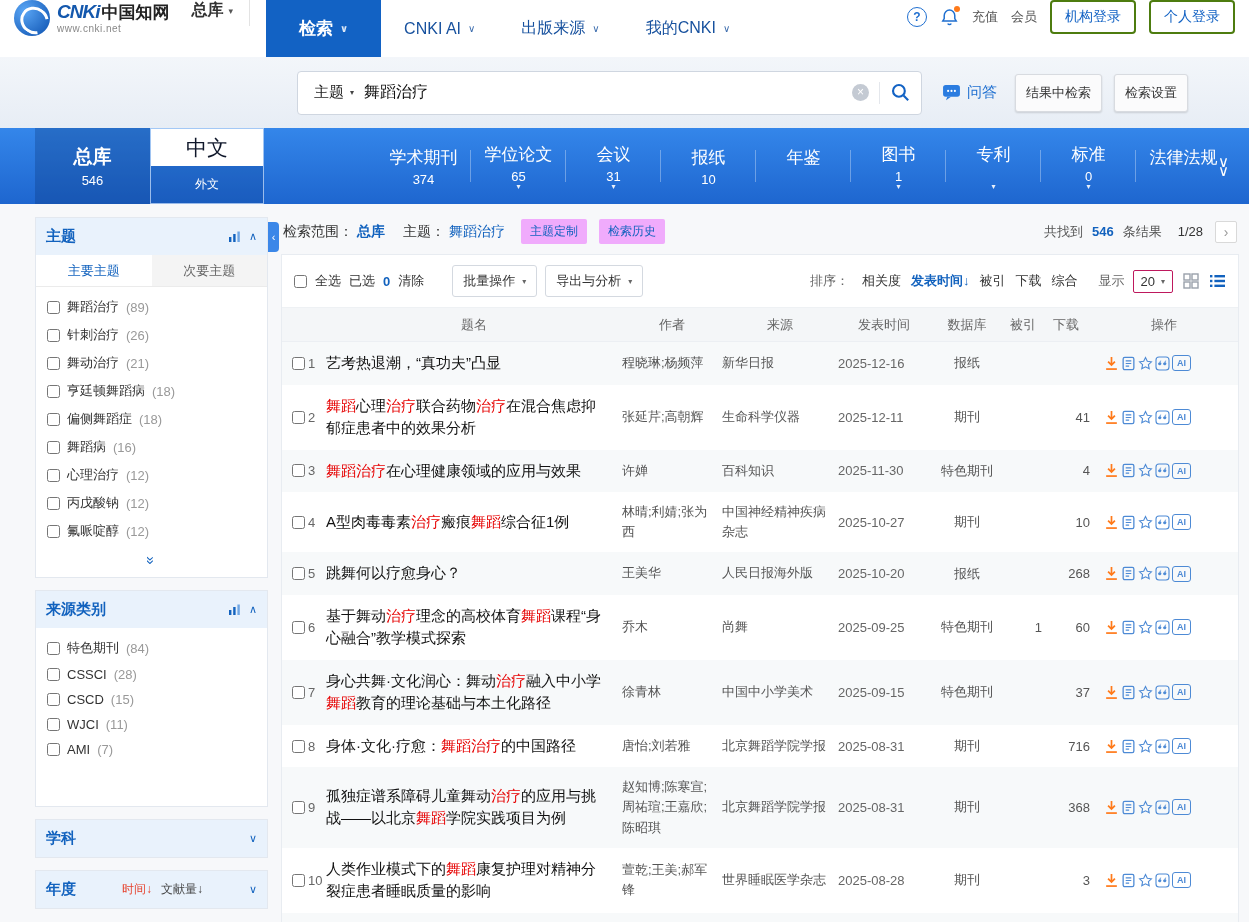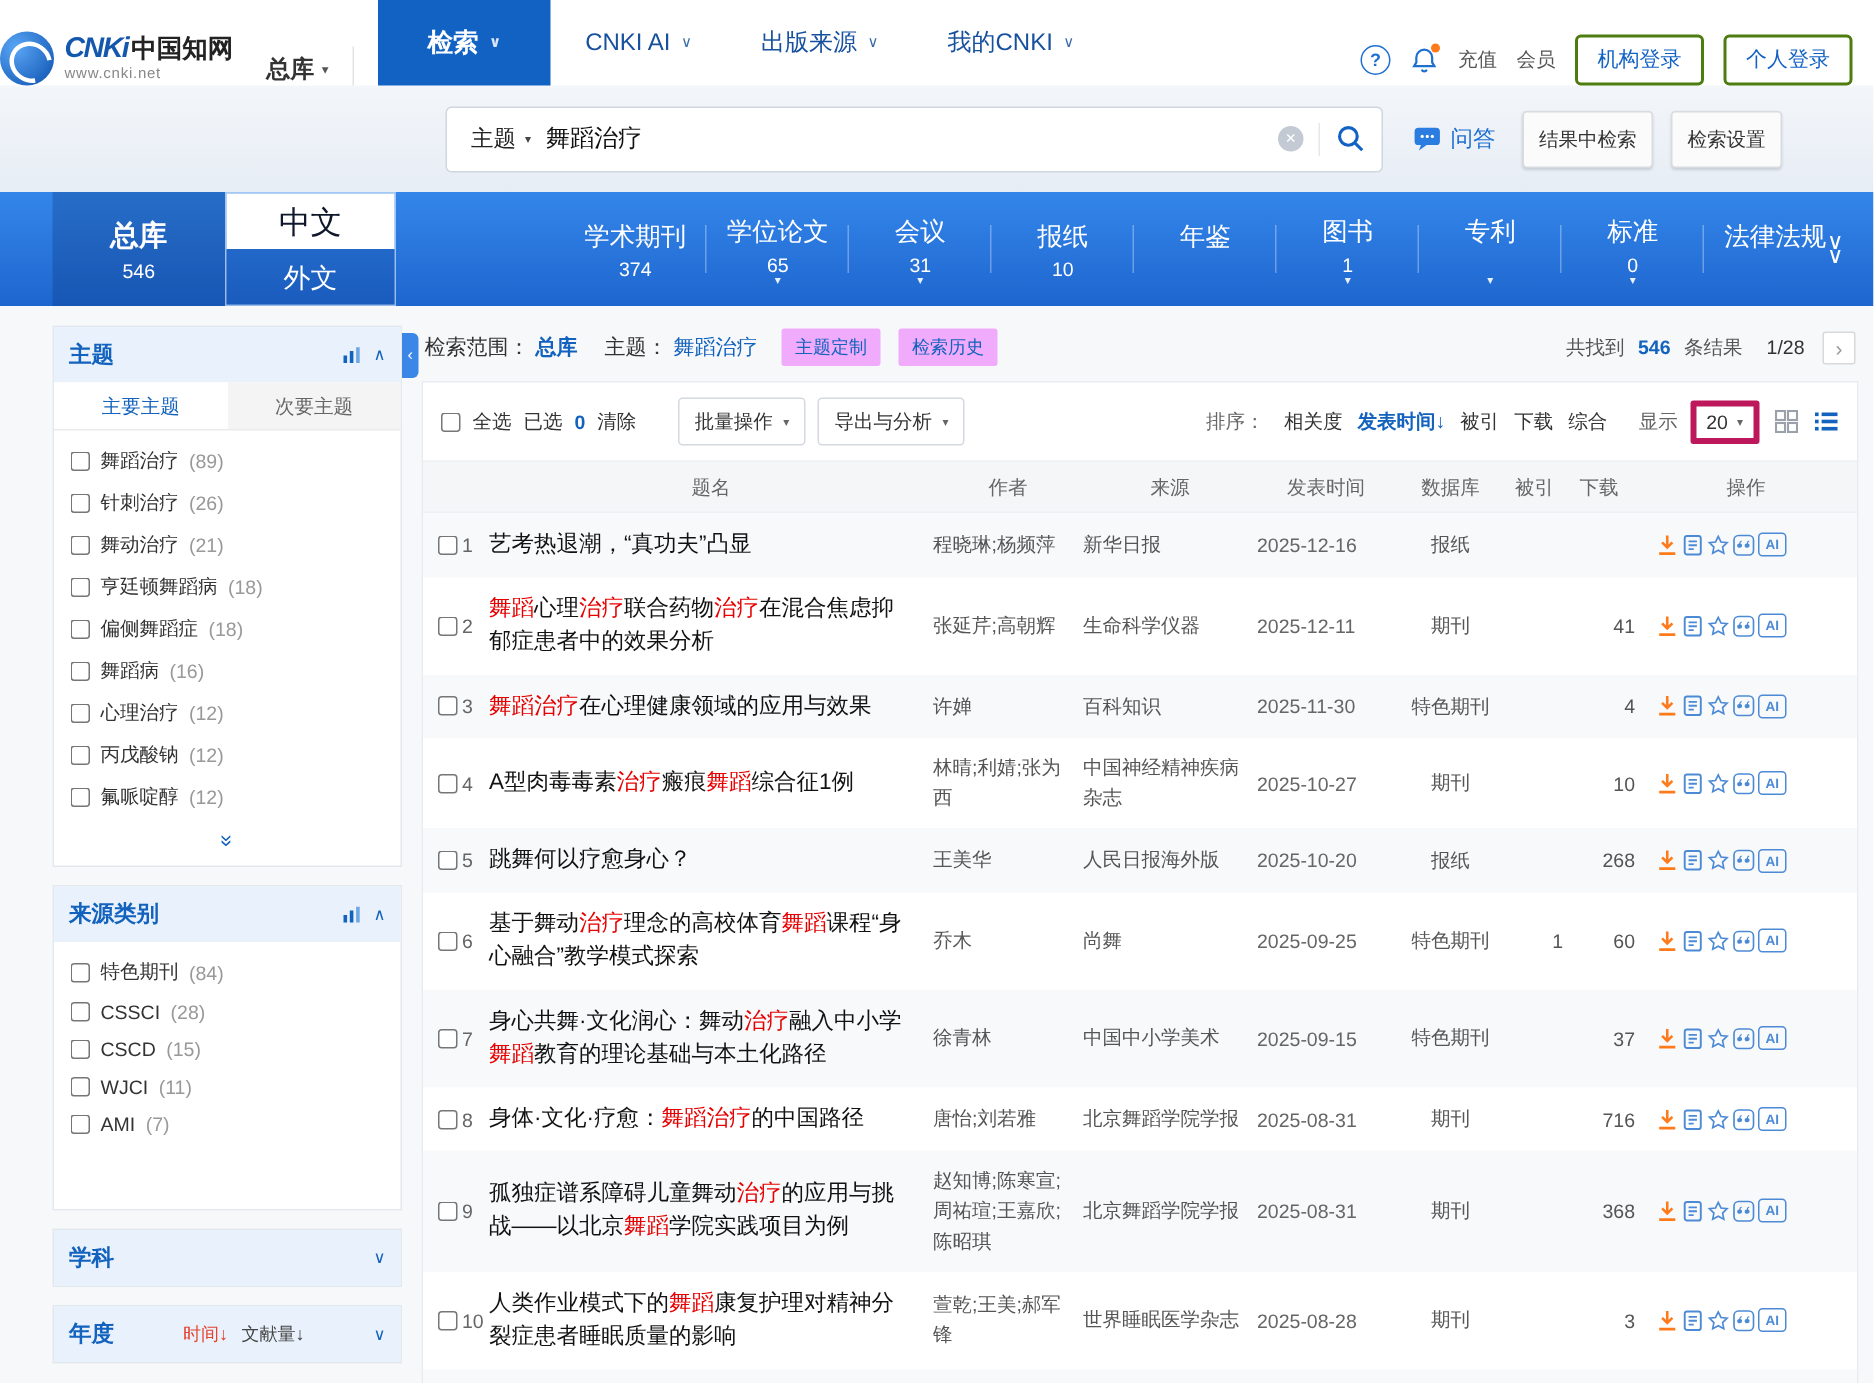--- a/index.html
+++ b/index.html
@@ -1,20 +1,20 @@
 <!DOCTYPE html>
 <html><head>
 <meta charset="utf-8">
 <style>
   *{margin:0;padding:0;box-sizing:border-box}
   html{background:#fff}
   body{width:1249px;font-family:"Liberation Sans","DejaVu Sans",sans-serif;color:#333;font-size:14px}
 
   
-  .topbar{height:57px;display:flex;align-items:flex-end;background:#fff;padding-left:0}
+  .topbar{height:57px;display:flex;align-items:flex-start;background:#fff;padding-left:14px}
   .logo{display:flex;align-items:center;gap:7px;cursor:pointer}
   .logo-circle{width:36px;height:36px;border-radius:50%;background:radial-gradient(circle at 30% 30%,#5aa6f5,#0a4fae);position:relative;overflow:hidden;flex:0 0 auto}
   .logo-circle::after{content:"";position:absolute;left:6px;top:7px;width:23px;height:21px;border:3px solid #fff;border-radius:50%;border-right-color:transparent;transform:rotate(35deg)}
   .logo-texts{display:flex;flex-direction:column;line-height:1.1}
   .logo-row{display:flex;align-items:baseline;gap:2px}
   .logo-en{font-size:19px;font-weight:bold;font-style:italic;color:#1458ad;letter-spacing:-1px}
   .logo-cn{font-size:17px;font-weight:bold;color:#222}
   .logo-url{font-size:10px;color:#888;letter-spacing:.5px}
   .lib-select{display:flex;align-items:center;gap:5px;margin-left:22px;font-size:16px;font-weight:bold;color:#333;cursor:pointer}
   .lib-select .tri{font-size:9px;color:#555}
@@ -43,21 +43,21 @@
   .raised-btn{margin-left:12px;background:#fbfbfc;border:1px solid #d8dbe0;border-radius:3px;box-shadow:0 1px 2px rgba(0,0,0,.14);padding:9px 10px;font-size:13px;color:#333;cursor:pointer;white-space:nowrap}
   .raised-btn:first-of-type{margin-left:18px}
 
   
   .dbbar{height:76px;background:linear-gradient(180deg,#3486ea,#1e66cf);display:flex;align-items:stretch;padding-left:35px;position:relative;color:#fff}
   .db-home{width:115px;background:rgba(8,47,110,.28);display:flex;flex-direction:column;align-items:center;justify-content:center;cursor:pointer}
   .db-home-label{font-size:19px;font-weight:bold}
   .db-home-count{font-size:13px;margin-top:3px}
   .lang-box{width:114px;display:flex;flex-direction:column;border:1px solid rgba(255,255,255,.55)}
   .lang-zh{flex:1;background:#fff;color:#0f172a;display:flex;align-items:center;justify-content:center;font-size:21px;cursor:pointer}
-  .lang-en{flex:1;background:rgba(8,47,110,.18);color:#fff;display:flex;align-items:center;justify-content:center;font-size:18px;cursor:pointer}
+  .lang-en{flex:1;background:rgba(8,47,110,.18);color:#fff;display:flex;align-items:center;justify-content:center;font-size:12px;cursor:pointer}
   .db-tabs{display:flex;margin-left:112px}
   .db-tab{width:95px;display:flex;flex-direction:column;align-items:center;justify-content:center;cursor:pointer;position:relative}
   .db-tab::after{content:"";position:absolute;right:0;top:22px;bottom:22px;width:1px;background:rgba(255,255,255,.32)}
   .db-tab:last-child::after{display:none}
   .db-tab-label{font-size:17px;white-space:nowrap}
   .db-tab-count{font-size:13px;margin-top:3px;min-height:15px}
   .db-caret{font-size:8px;opacity:.9;line-height:6px}
   .db-more{position:absolute;right:20px;top:50%;transform:translateY(-50%);display:flex;flex-direction:column;line-height:9px;font-size:15px;color:#fff;cursor:pointer}
 
   
@@ -99,21 +99,21 @@
   .toolbar input[type=checkbox]{width:13px;height:13px;accent-color:#1262be;cursor:pointer}
   .tb-txt{color:#333;cursor:pointer}
   .tb-sel-num{color:#1262be;font-weight:bold}
   .tb-btn{display:flex;align-items:center;gap:7px;border:1px solid #d4d9e0;border-radius:3px;padding:6px 10px;color:#333;cursor:pointer;background:#fff;white-space:nowrap}
   .tb-btn .tri{font-size:8px;color:#666}
   .tb-right{margin-left:auto;display:flex;align-items:center;gap:8px}
   .sort-label{color:#666}
   .sort-item{color:#333;margin:0 5px;cursor:pointer;white-space:nowrap}
   .sort-item.active{color:#1262be;font-weight:bold}
   .disp-label{color:#666;margin-left:8px}
-  .disp-select{display:flex;align-items:center;gap:6px;border:4px solid #be185d;border-radius:2px;padding:3px 7px;cursor:pointer}
+  .disp-select{display:flex;align-items:center;gap:6px;border:1px solid #be185d;border-radius:2px;padding:3px 7px;cursor:pointer}
   .disp-select .tri{font-size:8px;color:#666}
   .view-ic{display:flex;cursor:pointer;margin-left:2px}
 
   .t-head{display:flex;align-items:center;background:#f4f6f8;height:35px;font-size:13px;color:#666;border-top:1px solid #eef1f4;border-bottom:1px solid #eceff3}
   .t-head>span{text-align:center}
   .t-row{display:flex;align-items:center;padding:10px 0;font-size:13px}
   .t-row.striped{background:#f7f9fa}
   .c-sel{width:44px;display:flex;align-items:center;gap:3px;padding-left:10px;flex:0 0 auto;color:#666}
   .c-sel input{width:13px;height:13px;accent-color:#1262be;cursor:pointer}
   .c-title{flex:1;min-width:0;font-size:15px;font-weight:400;color:#121212;line-height:1.5;padding-right:16px;cursor:pointer}

